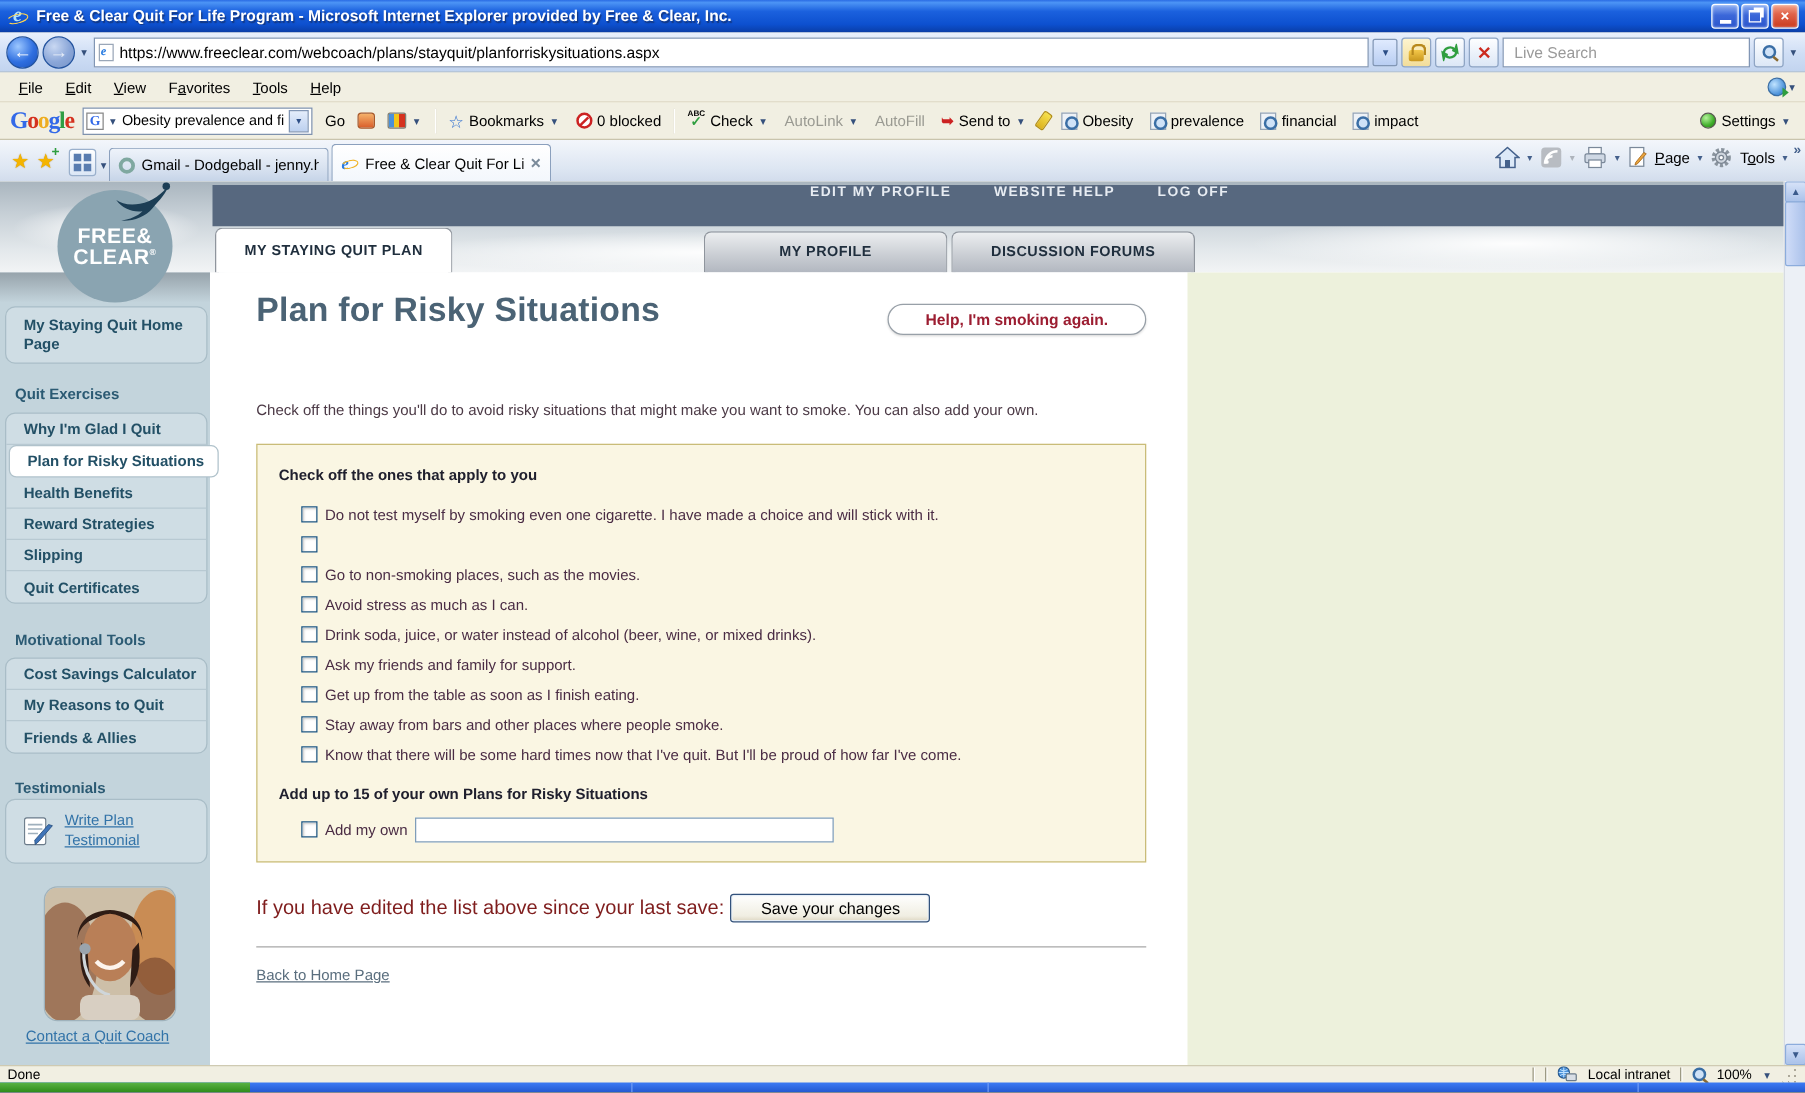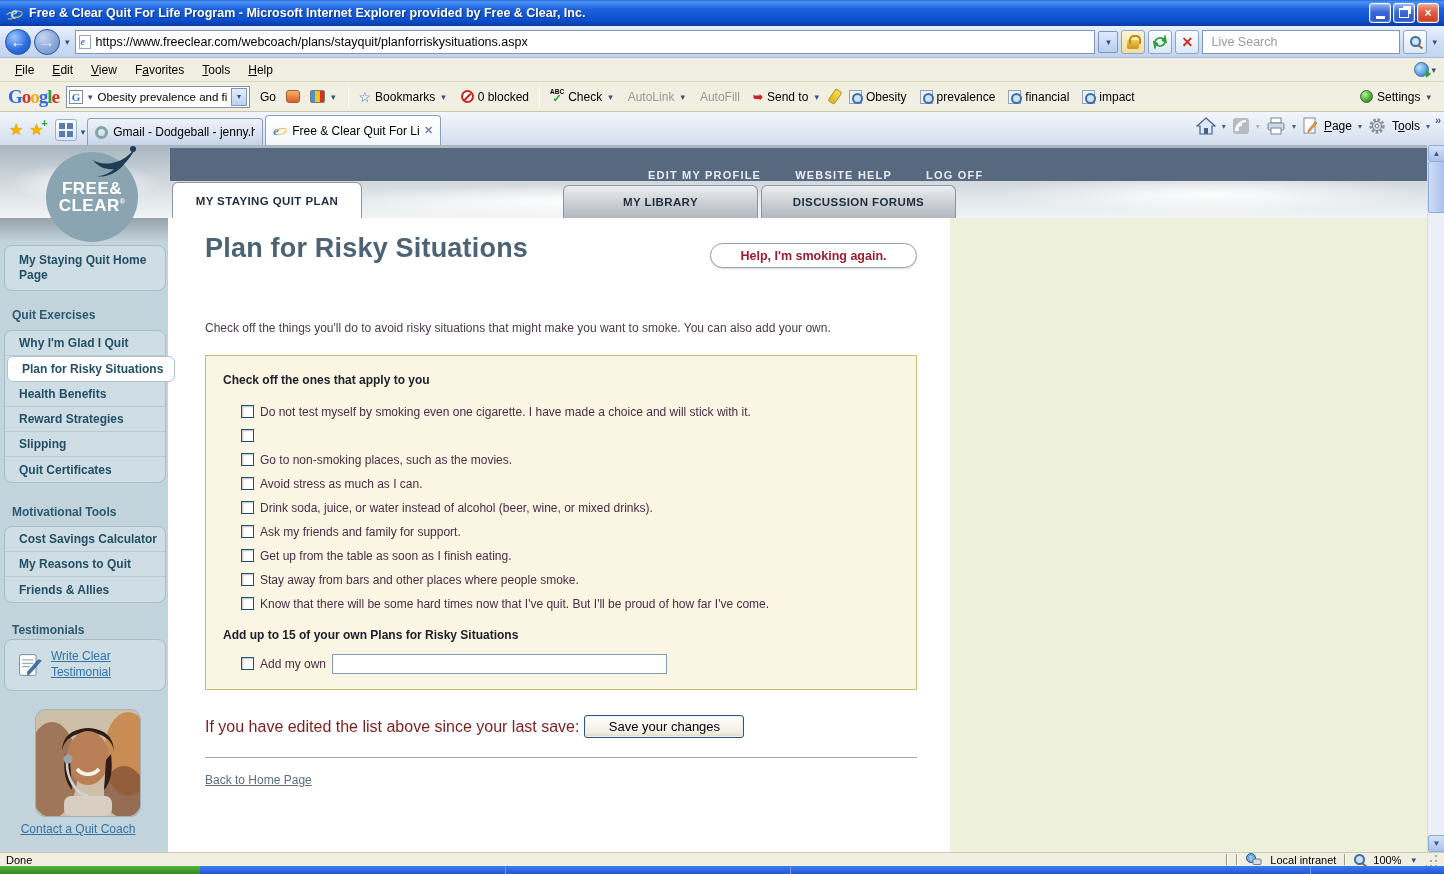--- a/index.html
+++ b/index.html
@@ -116,21 +116,21 @@
   .cmd-dd.gray{color:#aeb4bc;}
   .overflow{position:absolute;right:3px;top:114px;font-size:11px;color:#44608c;font-weight:bold;}
 
   
   .viewport{position:absolute;left:0;top:145px;width:1444px;height:707px;background:#fff;overflow:hidden;}
   .site{position:absolute;left:0;top:0;width:1427px;height:707px;}
   .skyhdr{position:absolute;left:0;top:0;width:1427px;height:73px;
     background:linear-gradient(180deg,#a9b5be 0%,#c6cfd6 35%,#e3e8eb 75%,#f2f4f5 100%);}
   .cloud{position:absolute;border-radius:50%;background:radial-gradient(closest-side,rgba(255,255,255,.95),rgba(255,255,255,0));}
   .band{position:absolute;left:170px;top:3px;width:1257px;height:33px;}
-  .bandlinks{position:absolute;left:478px;top:0;height:33px;display:flex;align-items:flex-end;gap:34px;}
+  .bandlinks{position:absolute;left:478px;top:0;height:33px;display:flex;align-items:flex-start;gap:34px;}
   .bandlink{color:#e7ecf2;font-size:11px;font-weight:bold;letter-spacing:1.2px;white-space:nowrap;}
   .navtab{position:absolute;top:40px;height:33px;border-radius:6px 6px 0 0;border:1px solid #8f959d;border-bottom:none;
     background:linear-gradient(180deg,#eceef0,#c8ccd2 60%,#b2b7c0);color:#1f2e3d;font-weight:bold;font-size:11.5px;
     display:flex;align-items:center;justify-content:center;letter-spacing:.4px;white-space:nowrap;}
   .navtab.active{top:37px;height:36px;background:#fff;z-index:5;}
   .sidebar{position:absolute;left:0;top:73px;width:168px;height:634px;background:#c3d4dc;}
   .sidefade{position:absolute;left:0;top:0;width:168px;height:24px;background:linear-gradient(180deg,#97a3ab,#c3d4dc);}
   .contentbg{position:absolute;left:168px;top:73px;width:782px;height:634px;background:#fff;border-top-left-radius:14px;}
   .rightbg{position:absolute;left:950px;top:73px;width:477px;height:634px;background:#edf1dc;}
   .logo-circle{position:absolute;left:46px;top:7px;width:92px;height:90px;border-radius:50%;background:#8aa4b1;
@@ -397,21 +397,21 @@
         <span class="cloud" style="left:1000px;top:30px;width:420px;height:40px;"></span>
       </div>
       <div class="band" style="background:#57687f;">
         <div class="bandlinks">
           <span class="bandlink">EDIT MY PROFILE</span>
           <span class="bandlink">WEBSITE HELP</span>
           <span class="bandlink">LOG OFF</span>
         </div>
       </div>
       <div class="navtab active" style="left:172px;width:190px;">MY STAYING QUIT PLAN</div>
-      <div class="navtab" style="left:563px;width:195px;">MY LIBRARY</div>
+      <div class="navtab" style="left:563px;width:195px;">MY PROFILE</div>
       <div class="navtab" style="left:761px;width:195px;">DISCUSSION FORUMS</div>
 
       <div class="sidebar">
           <div class="sidefade"></div>
         </div>
       <div class="contentbg"></div>
       <div class="rightbg"></div>
 
       <div class="logo-circle">
         <span class="logo-l1">FREE&amp;</span>
@@ -458,21 +458,21 @@
             <span>Friends &amp; Allies</span>
           </div>
       </div>
       <span class="sidelabel" style="top:478px;">Testimonials</span>
       <div class="testbox">
         <svg width="30" height="30" viewBox="0 0 30 30">
           <rect x="3" y="3" width="19" height="24" rx="2" fill="#fff" stroke="#6b7b8a"></rect>
           <path d="M6 9 H19 M6 13 H19 M6 17 H15" stroke="#9fb0bd" stroke-width="1.5"></path>
           <path d="M28 10 L16 24 L12.5 27 L12.2 23 L24.5 9 Z" fill="#3f74b8" stroke="#2a517f" stroke-width=".8"></path>
         </svg>
-        <span class="sidelink">Write Clear Testimonial</span>
+        <span class="sidelink">Write Plan Testimonial</span>
       </div>
       <div class="photo">
         <svg width="104" height="106" viewBox="0 0 104 106">
           <rect width="104" height="106" fill="#cdbfa8"></rect>
           <ellipse cx="16" cy="60" rx="26" ry="48" fill="#96684c" opacity=".85"></ellipse>
           <ellipse cx="92" cy="44" rx="24" ry="42" fill="#c8803f" opacity=".8"></ellipse>
           <ellipse cx="88" cy="82" rx="20" ry="26" fill="#7c4a30" opacity=".7"></ellipse>
           <path d="M26 42 C28 16 76 16 78 42 C78 28 70 19 52 18 C34 19 26 28 26 42 Z" fill="#2e1c15"></path>
           <ellipse cx="52" cy="48" rx="21" ry="27" fill="#b97f57"></ellipse>
           <path d="M29 44 C27 60 29 72 36 80 L34 50 Z" fill="#2e1c15"></path>

